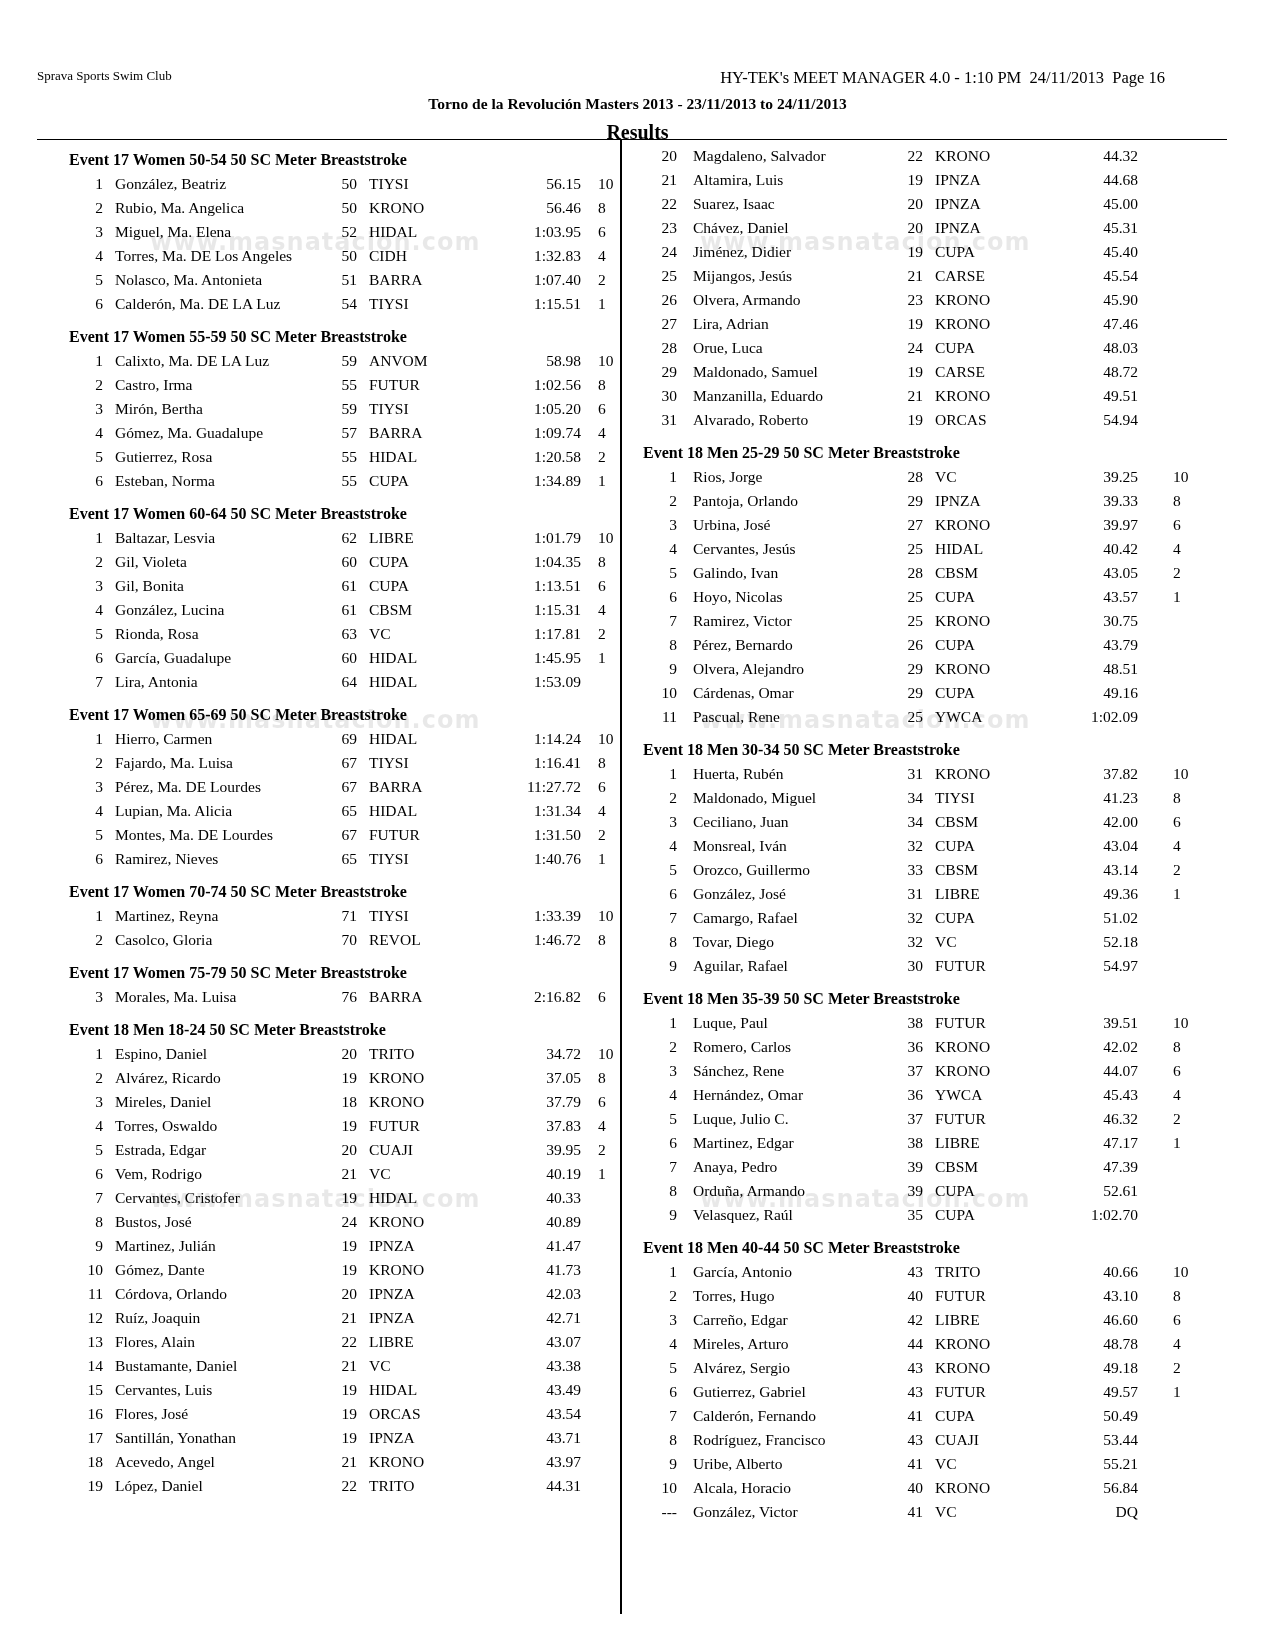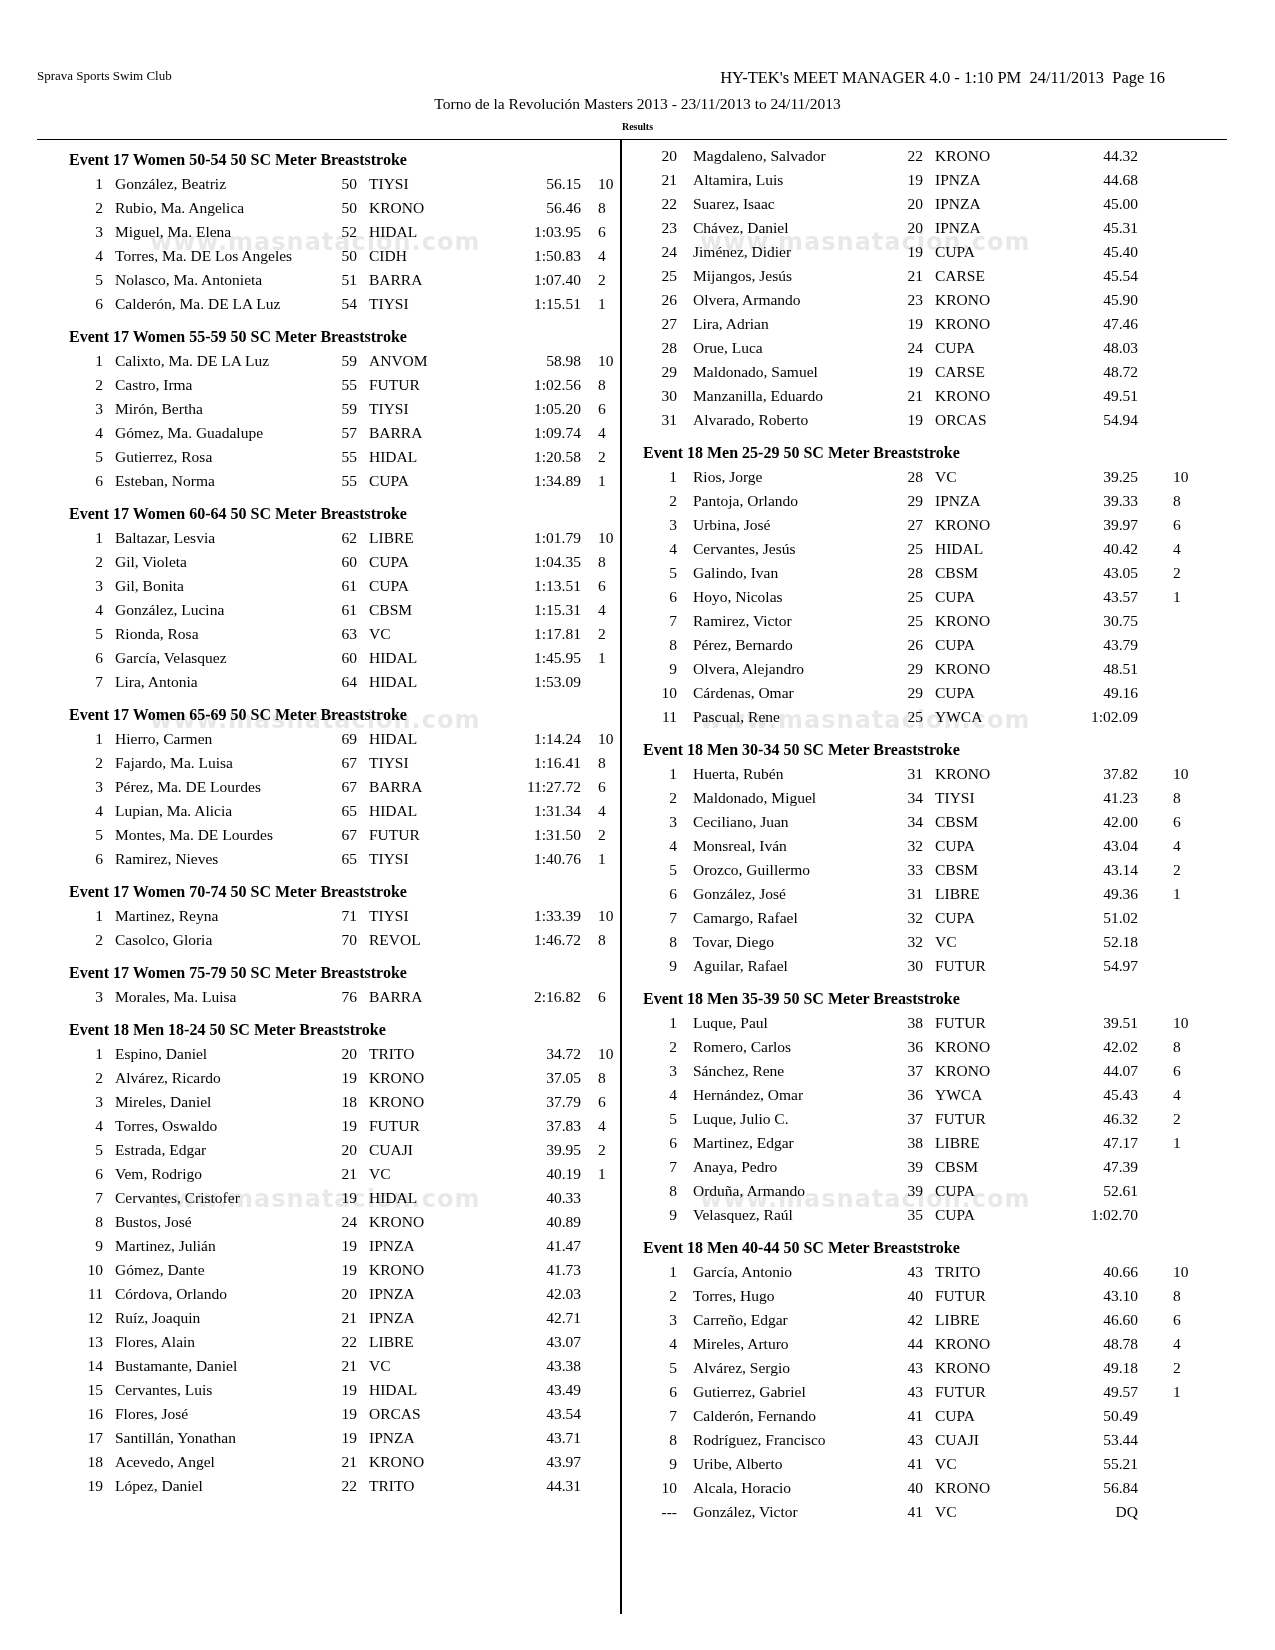--- a/index.html
+++ b/index.html
@@ -1,21 +1,21 @@
 <!DOCTYPE html>
 <html><head>
 <meta charset="utf-8">
 <style>
   html, body { margin: 0; padding: 0; background: #ffffff; }
   body { width: 1275px; height: 1650px; position: relative; overflow: hidden;
          font-family: "Liberation Serif", "DejaVu Serif", serif; color: #000; }
   .hdr-left { position: absolute; left: 37px; top: 68px; font-size: 13px; }
   .hdr-right { position: absolute; right: 110px; top: 68px; font-size: 16.5px; white-space: pre; }
-  .hdr-meet { position: absolute; left: 0; right: 0; top: 95px; text-align: center; font-weight: normal; font-size: 15.5px; padding-left: 0px; }
-  .hdr-results { position: absolute; left: 0; right: 0; top: 121px; text-align: center; font-weight: bold; font-size: 10px; }
+  .hdr-meet { position: absolute; left: 0; right: 0; top: 95px; text-align: center; font-weight: bold; font-size: 15.5px; padding-left: 0px; }
+  .hdr-results { position: absolute; left: 0; right: 0; top: 121px; text-align: center; font-weight: bold; font-size: 20px; }
   .hrule { position: absolute; left: 37px; width: 1190px; top: 139px; height: 0; border-top: 1.5px solid #000; }
   .vrule { position: absolute; left: 620px; top: 139px; height: 1475px; width: 0; border-left: 2px solid #000; }
   .col { position: absolute; top: 148px; }
   .col-left { left: 37px; width: 570px; margin-left: 32px; }
   .col-right { left: 643px; width: 590px; top: 144px; }
   .event { margin-bottom: 9px; }
   .event-title { font-weight: bold; font-size: 16px; height: 24px; line-height: 24px; white-space: nowrap; }
   .row { height: 24px; line-height: 24px; font-size: 15.5px; position: relative; white-space: nowrap; }
   .row span { position: absolute; top: 0; }
   .c-place { width: 34px; text-align: right; left: 0; }
@@ -68,21 +68,21 @@
         <span class="c-age">52</span>
         <span class="c-team">HIDAL</span>
         <span class="c-time">1:03.95</span>
         <span class="c-pts">6</span>
       </div>
       <div class="row">
         <span class="c-place">4</span>
         <span class="c-name">Torres, Ma. DE Los Angeles</span>
         <span class="c-age">50</span>
         <span class="c-team">CIDH</span>
-        <span class="c-time">1:50.83</span>
+        <span class="c-time">1:32.83</span>
         <span class="c-pts">4</span>
       </div>
       <div class="row">
         <span class="c-place">5</span>
         <span class="c-name">Nolasco, Ma. Antonieta</span>
         <span class="c-age">51</span>
         <span class="c-team">BARRA</span>
         <span class="c-time">1:07.40</span>
         <span class="c-pts">2</span>
       </div>
@@ -183,21 +183,21 @@
       <div class="row">
         <span class="c-place">5</span>
         <span class="c-name">Rionda, Rosa</span>
         <span class="c-age">63</span>
         <span class="c-team">VC</span>
         <span class="c-time">1:17.81</span>
         <span class="c-pts">2</span>
       </div>
       <div class="row">
         <span class="c-place">6</span>
-        <span class="c-name">García, Velasquez</span>
+        <span class="c-name">García, Guadalupe</span>
         <span class="c-age">60</span>
         <span class="c-team">HIDAL</span>
         <span class="c-time">1:45.95</span>
         <span class="c-pts">1</span>
       </div>
       <div class="row">
         <span class="c-place">7</span>
         <span class="c-name">Lira, Antonia</span>
         <span class="c-age">64</span>
         <span class="c-team">HIDAL</span>

